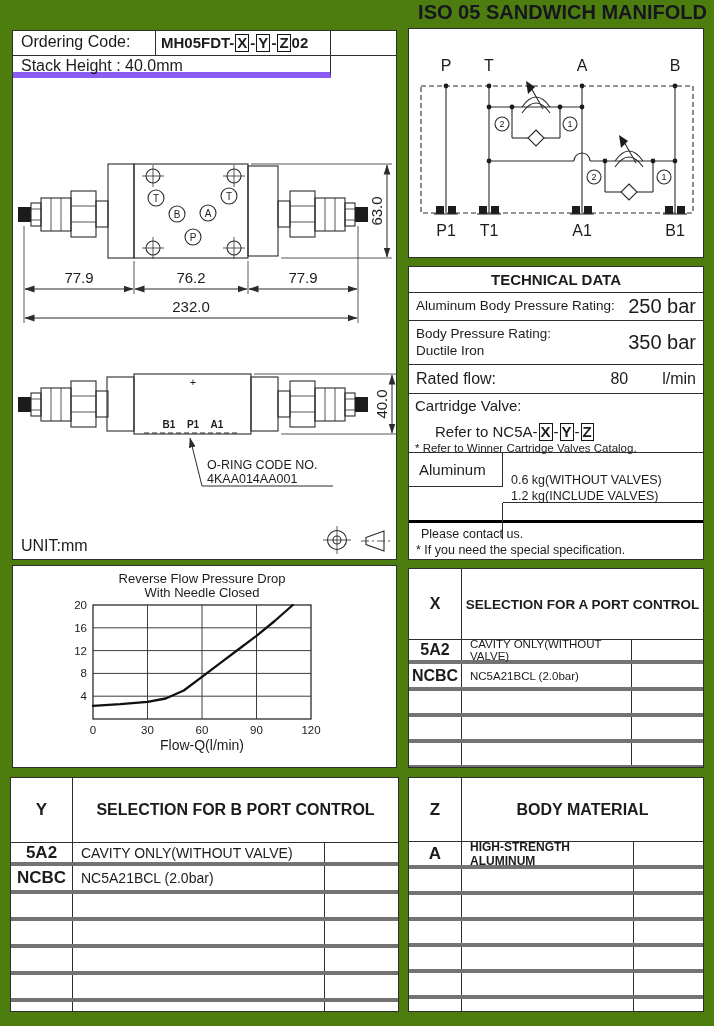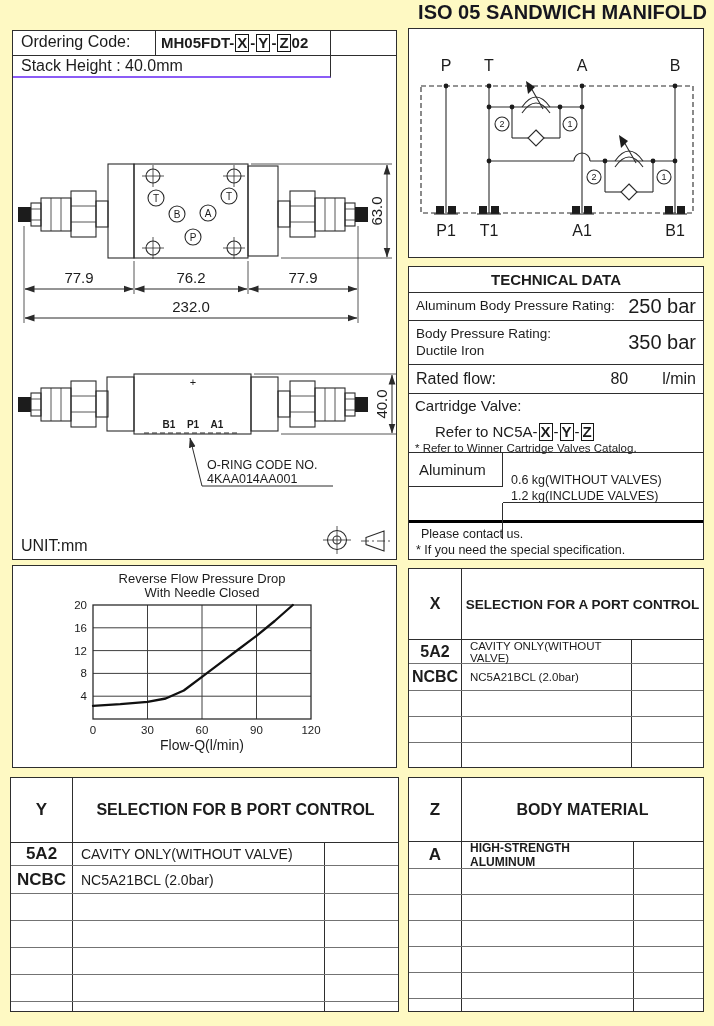--- a/index.html
+++ b/index.html
@@ -1,38 +1,38 @@
 <!DOCTYPE html>
 <html><head>
 <meta charset="utf-8">
 <style>
   html,body{margin:0;padding:0;background:#fff;}
   *{box-sizing:border-box;}
-  .page{position:relative;width:714px;height:1026px;background:#fef9c3;overflow:hidden;
+  .page{position:relative;width:714px;height:1026px;background:#4d7c0f;overflow:hidden;
         font-family:"Liberation Sans",sans-serif;color:#1c1c1c;}
   .panel{position:absolute;border:1.5px solid #2e2e2e;background:#fff;}
 
   
   .page-title{position:absolute;top:1px;right:7px;font-size:20px;font-weight:bold;color:#16161f;letter-spacing:0px;}
 
   
   #panel-drawings{left:12px;top:30px;width:385px;height:530px;}
   #panel-circuit {left:408px;top:28px;width:296px;height:230px;}
   #panel-tech    {left:408px;top:266px;width:296px;height:294px;}
   #panel-chart   {left:12px;top:565px;width:385px;height:203px;}
   #panel-x       {left:408px;top:568px;width:296px;height:200px;overflow:hidden;}
   #panel-y       {left:10px;top:777px;width:389px;height:235px;overflow:hidden;}
   #panel-z       {left:408px;top:777px;width:296px;height:235px;overflow:hidden;}
 
   
   .oc-row1{position:absolute;left:0;top:0;width:100%;height:25px;display:flex;border-bottom:1px solid #2e2e2e;}
   .oc-label{width:143px;border-right:1px solid #2e2e2e;font-size:16px;padding:2px 0 0 8px;}
   .oc-code{width:175px;border-right:1px solid #2e2e2e;font-size:15px;font-weight:bold;padding:3px 0 0 5px;white-space:nowrap;}
   .oc-rest{flex:1;}
-  .oc-row2{position:absolute;left:0;top:25px;width:318px;height:22px;border-bottom:2px solid #8b5cf6;border-right:1px solid #2e2e2e;font-size:16px;padding:1px 0 0 8px;}
+  .oc-row2{position:absolute;left:0;top:25px;width:318px;height:22px;border-bottom:6px solid #8b5cf6;border-right:1px solid #2e2e2e;font-size:16px;padding:1px 0 0 8px;}
   .boxed{display:inline-block;border:1.5px solid #141414;padding:0 1px;margin:0 1px;line-height:1.05;font-weight:bold;}
 
   
   svg{position:absolute;left:0;top:0;}
   .ln{stroke:#2b2b2b;stroke-width:1.1;fill:none;}
   .thin{stroke:#2b2b2b;stroke-width:0.8;fill:none;}
   .dim{stroke:#2b2b2b;stroke-width:1;fill:none;}
   .dash{stroke:#2b2b2b;stroke-width:1.1;fill:none;stroke-dasharray:5,3;}
   .dashdot{stroke:#2b2b2b;stroke-width:0.8;fill:none;stroke-dasharray:8,3,2,3;}
   .blk{fill:#1c1c1c;stroke:none;}
@@ -76,21 +76,21 @@
   .chxlabel{font:14px "Liberation Sans",sans-serif;fill:#1c1c1c;text-anchor:middle;}
   .plot-frame{stroke:#2b2b2b;stroke-width:1.3;fill:none;}
   .grid-ln{stroke:#3e3e3e;stroke-width:1;}
   .tick{font:11.5px "Liberation Sans",sans-serif;fill:#1c1c1c;}
   .curve{fill:none;stroke:#101010;stroke-width:2.3;stroke-linejoin:round;stroke-linecap:round;}
 
   
   .sel-head{display:flex;border-bottom:1px solid #2e2e2e;}
   .sel-head .code{border-right:1px solid #2e2e2e;display:flex;align-items:center;justify-content:center;font-weight:bold;}
   .sel-head .ttl{flex:1;display:flex;align-items:center;justify-content:center;font-weight:bold;text-align:center;}
-  .sel-row{display:flex;border-bottom:1px solid #737373;}
+  .sel-row{display:flex;border-bottom:4px solid #737373;}
   .sel-row .code{border-right:1px solid #2e2e2e;display:flex;align-items:center;justify-content:center;font-weight:bold;}
   .sel-row .desc{border-right:1px solid #2e2e2e;display:flex;align-items:center;padding-left:8px;}
   .sel-row .extra{flex:1;}
   
   #panel-x .sel-head{height:71px;}
   #panel-x .code{width:53px;font-size:16px;}
   #panel-x .ttl{font-size:13.5px;}
   #panel-x .desc{width:170px;font-size:11.5px;}
   #panel-x .rX1{height:24px;}
   #panel-x .rX2{height:27px;}

